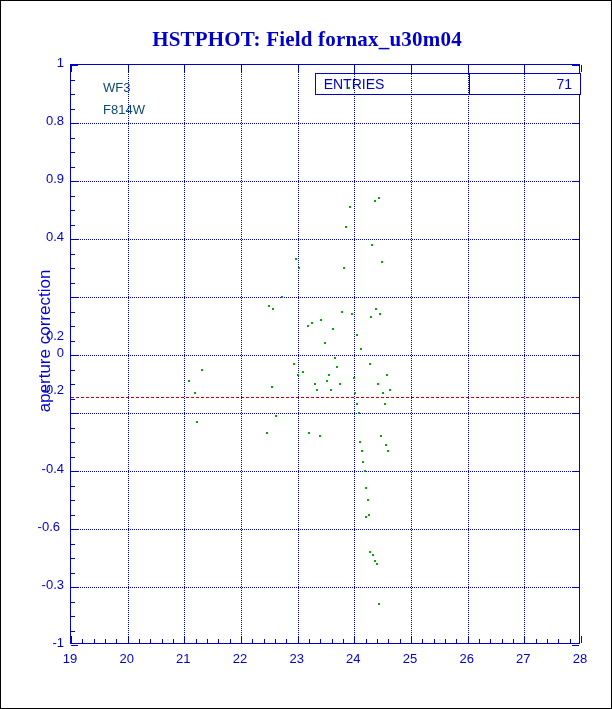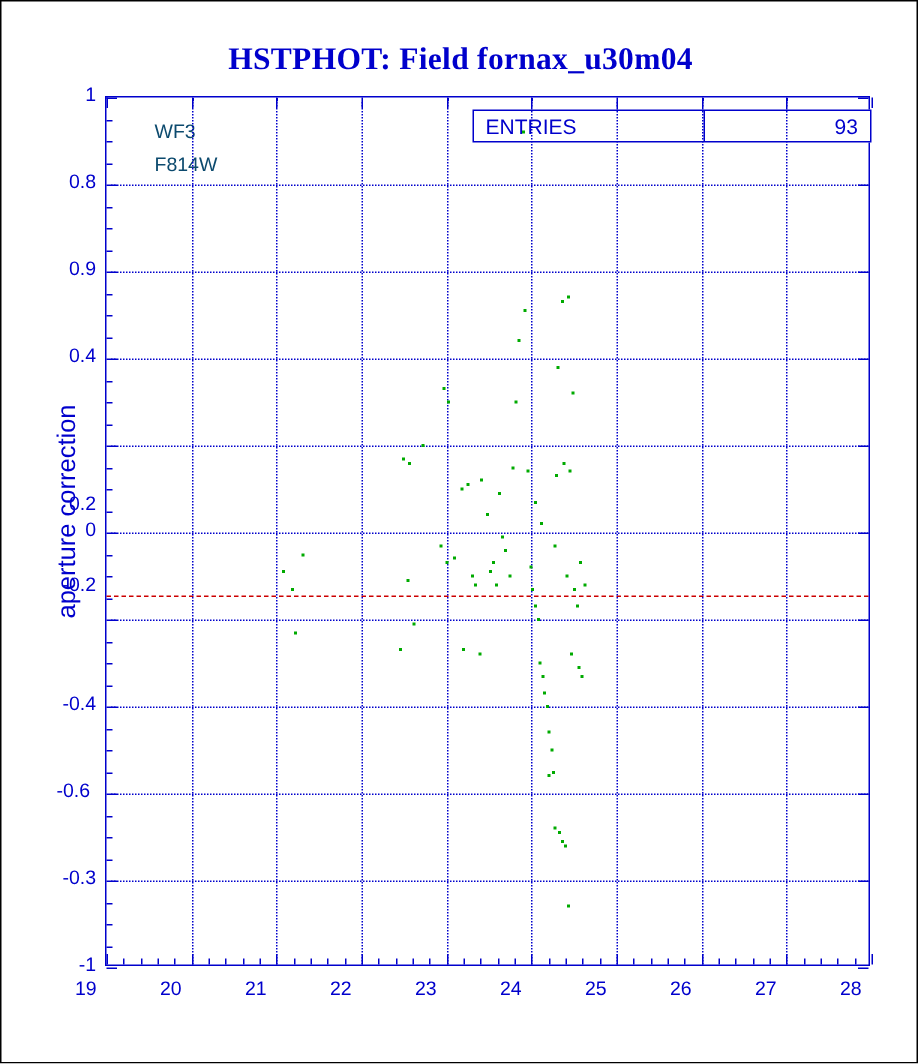--- a/index.html
+++ b/index.html
@@ -95,21 +95,21 @@
     position: absolute;
     left: 0;
     height: 0;
     width: 4px;
     border-top: 1px solid #0000cc;
   }
   .xlabel {
     position: absolute;
     color: #0000cc;
     font-size: 13px;
-    text-align: left;
+    text-align: center;
     width: 40px;
     margin-left: -20px;
   }
   .ylabel {
     position: absolute;
     color: #0000cc;
     font-size: 13px;
     text-align: right;
     width: 46px;
     margin-top: -9px;
@@ -182,21 +182,21 @@
 
   <div id="title">HSTPHOT: Field fornax_u30m04</div>
 
   <div id="plot">
 
     <div id="avgline" style="top: 332.244px; border-top-color: rgb(204, 0, 0);"></div>
 
     <div id="entries-box" style="left: 243.667px; width: 266.333px; top: 8px; height: 22px;">
       <span class="label">ENTRIES</span>
       <span class="divider" style="left: 153px;"></span>
-      <span class="value">93</span>
+      <span class="value">71</span>
     </div>
 
     <span class="annot" style="left:32px; top:15px;">WF3</span>
     <span class="annot" style="left:32px; top:37px;">F814W</span>
   <div class="tick-x" style="left: 0px;"></div>
       <div class="tick-x-top" style="left: 0px;"></div>
       <div class="gridline-v" style="left: 56.6667px;"></div>
       <div class="tick-x" style="left: 56.6667px;"></div>
       <div class="tick-x-top" style="left: 56.6667px;"></div>
       <div class="gridline-v" style="left: 113.333px;"></div>

